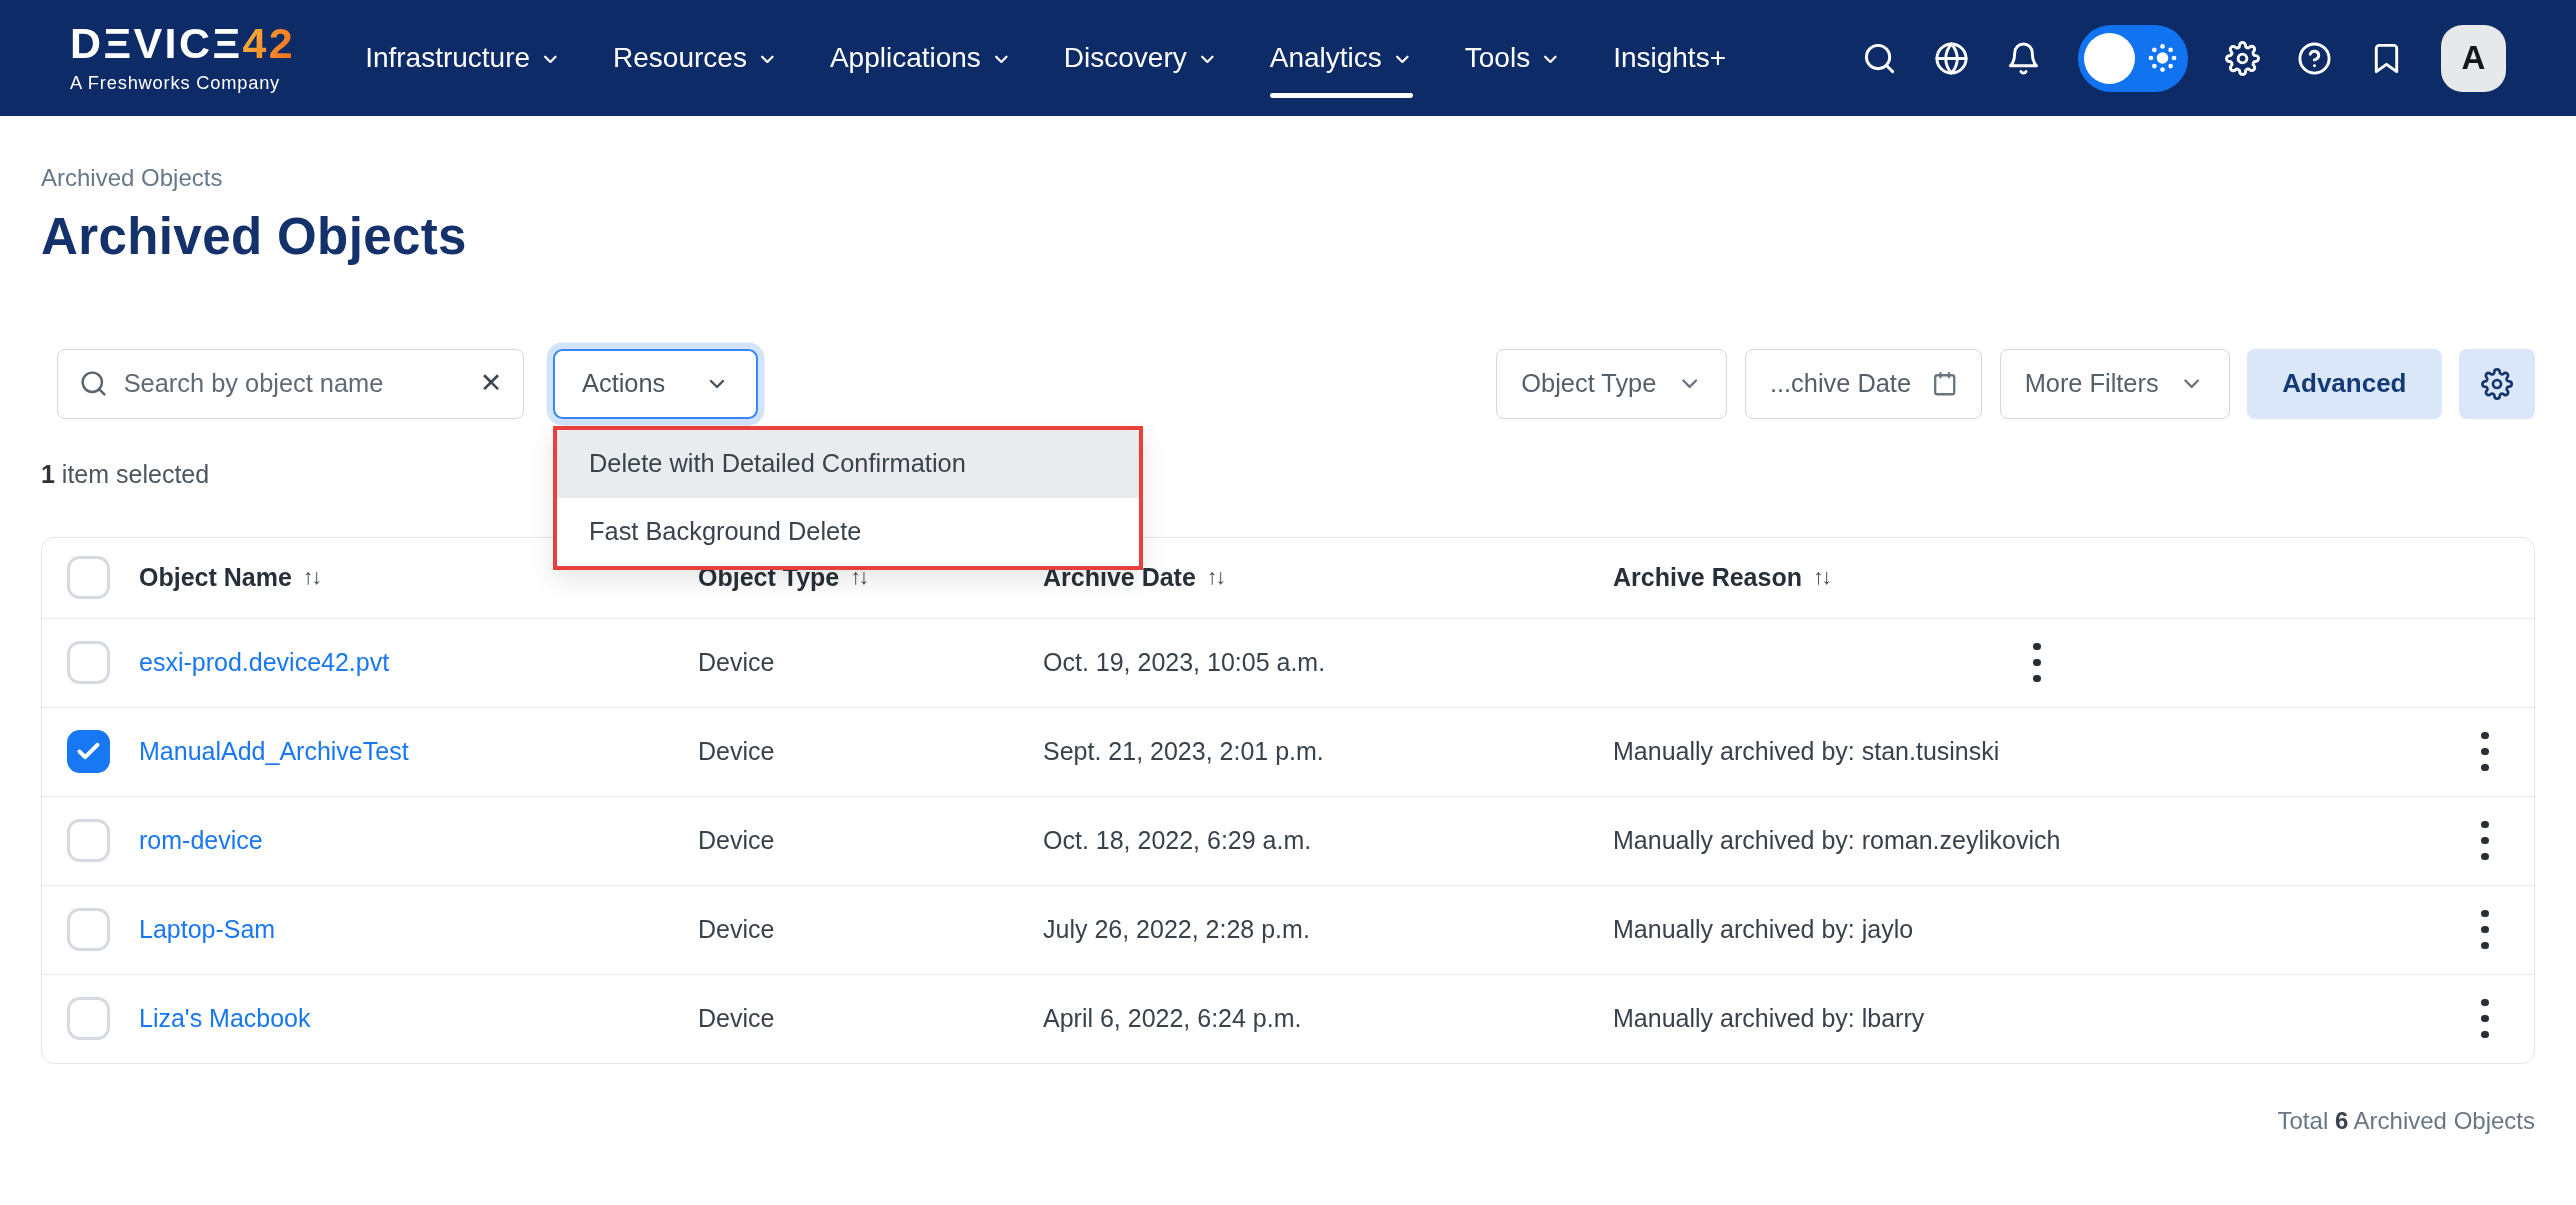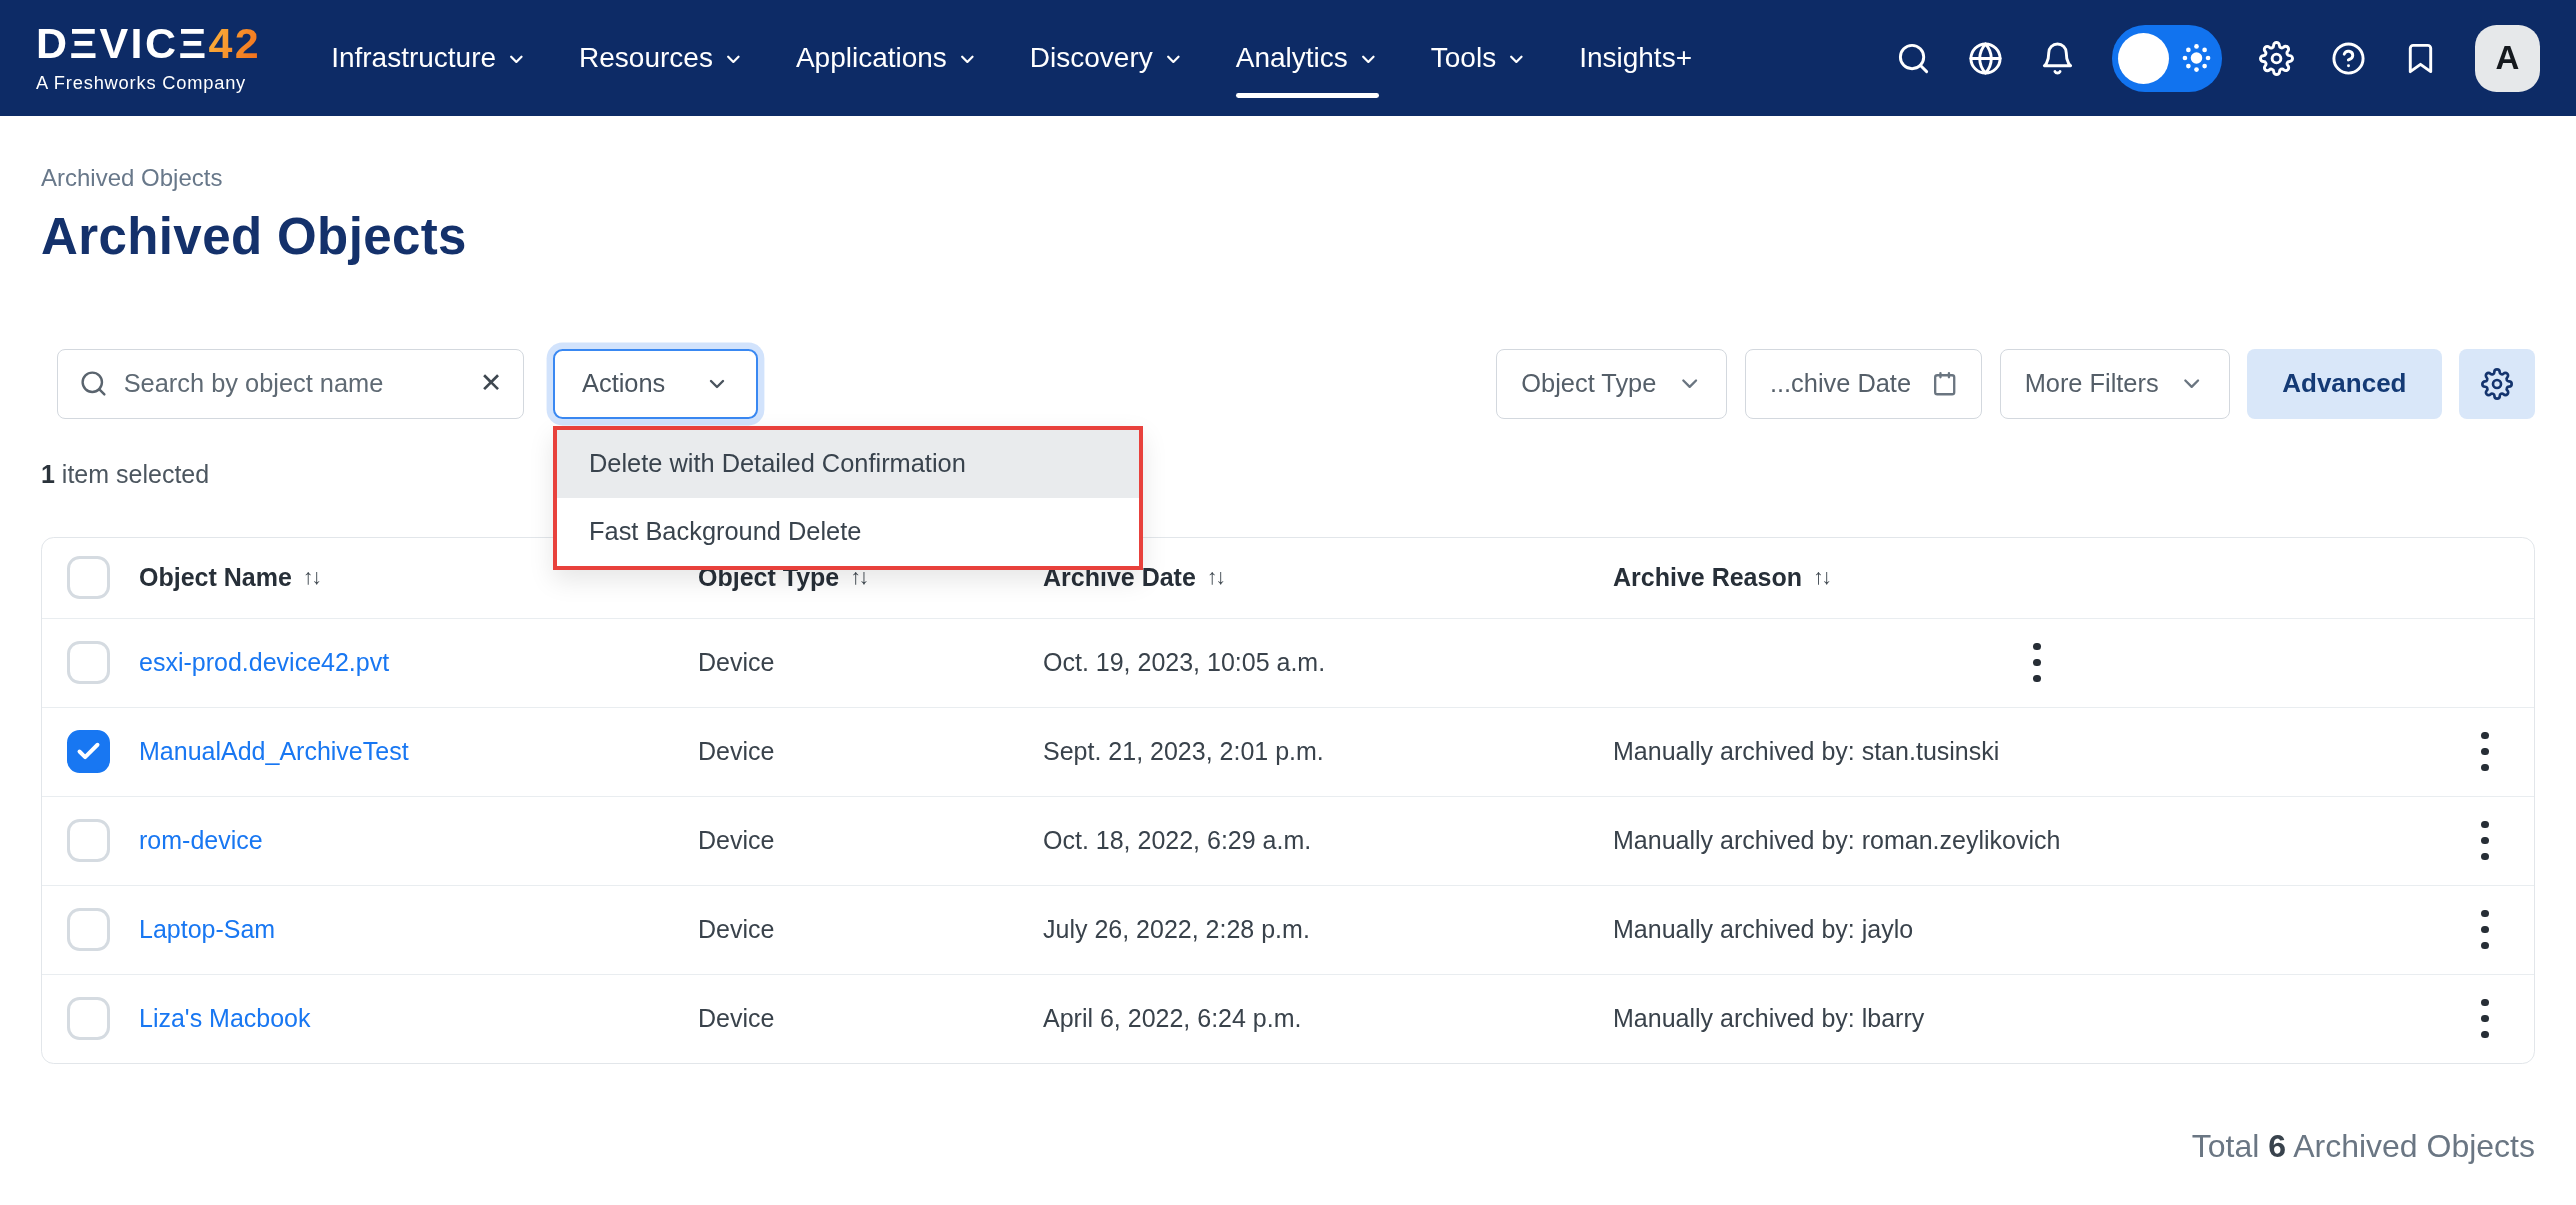--- a/index.html
+++ b/index.html
@@ -1,20 +1,20 @@
 <!DOCTYPE html>
 <html style="font-size:12.7px"><head>
 <meta charset="utf-8">
 <style>
   * { margin:0; padding:0; box-sizing:border-box; }
   html,body { width:2576px; height:1205px; background:#ffffff; overflow:hidden;
     font-family:"Liberation Sans", sans-serif; }
 
   
-  .navbar { height:116px; background:#0D2B66; display:flex; align-items:center; padding:0 36px; }
+  .navbar { height:116px; background:#0D2B66; display:flex; align-items:center; padding:0 70px; }
   .logo { display:flex; flex-direction:column; cursor:pointer; }
   .logo-line { font-size:43px; font-weight:700; color:#ffffff; letter-spacing:2.4px; line-height:1; }
   .logo-accent { background:linear-gradient(115deg,#FBB03B 10%,#F2711C 90%);
     -webkit-background-clip:text; background-clip:text; color:transparent; }
   .logo-tagline { color:#ffffff; font-size:18.3px; margin-top:7.2px; letter-spacing:0.8px; }
 
   .nav-items { display:flex; align-items:center; gap:52px; margin-left:70px; }
   .nav-item { display:flex; align-items:center; gap:10.3px; color:#ffffff; font-size:28px;
     cursor:pointer; position:relative; white-space:nowrap; }
   .nav-item svg { width:20.7px; height:20.7px; stroke:#ffffff; fill:none; stroke-width:2.6;
@@ -99,21 +99,21 @@
   .checkbox { width:43px; height:43px; border:3.2px solid #D5DBE1; border-radius:12.7px;
     background:#ffffff; cursor:pointer; display:flex; align-items:center; justify-content:center; }
   .checkbox svg { display:none; width:27px; height:27px; stroke:#ffffff; fill:none;
     stroke-width:3.5; stroke-linecap:round; stroke-linejoin:round; }
   .checkbox.checked { background:#1877F2; border-color:#1877F2; }
   .checkbox.checked svg { display:block; }
   .kebab { display:flex; flex-direction:column; gap:8.7px; align-items:center;
     justify-self:center; cursor:pointer; padding:8px; }
   .kebab i { width:7.2px; height:7.2px; border-radius:50%; background:#272E36; }
 
-  .footer-total { margin-top:64px; text-align:right; font-size:32px; color:#6A7683; }
+  .footer-total { margin-top:43px; text-align:right; font-size:24px; color:#6A7683; }
   .footer-total b { color:#39434D; }
 </style>
 </head>
 <body>
 
 <header class="navbar">
   <div class="logo">
     <div class="logo-line"><span>DΞVICΞ</span><span class="logo-accent">42</span></div>
     <div class="logo-tagline">A Freshworks Company</div>
   </div>

